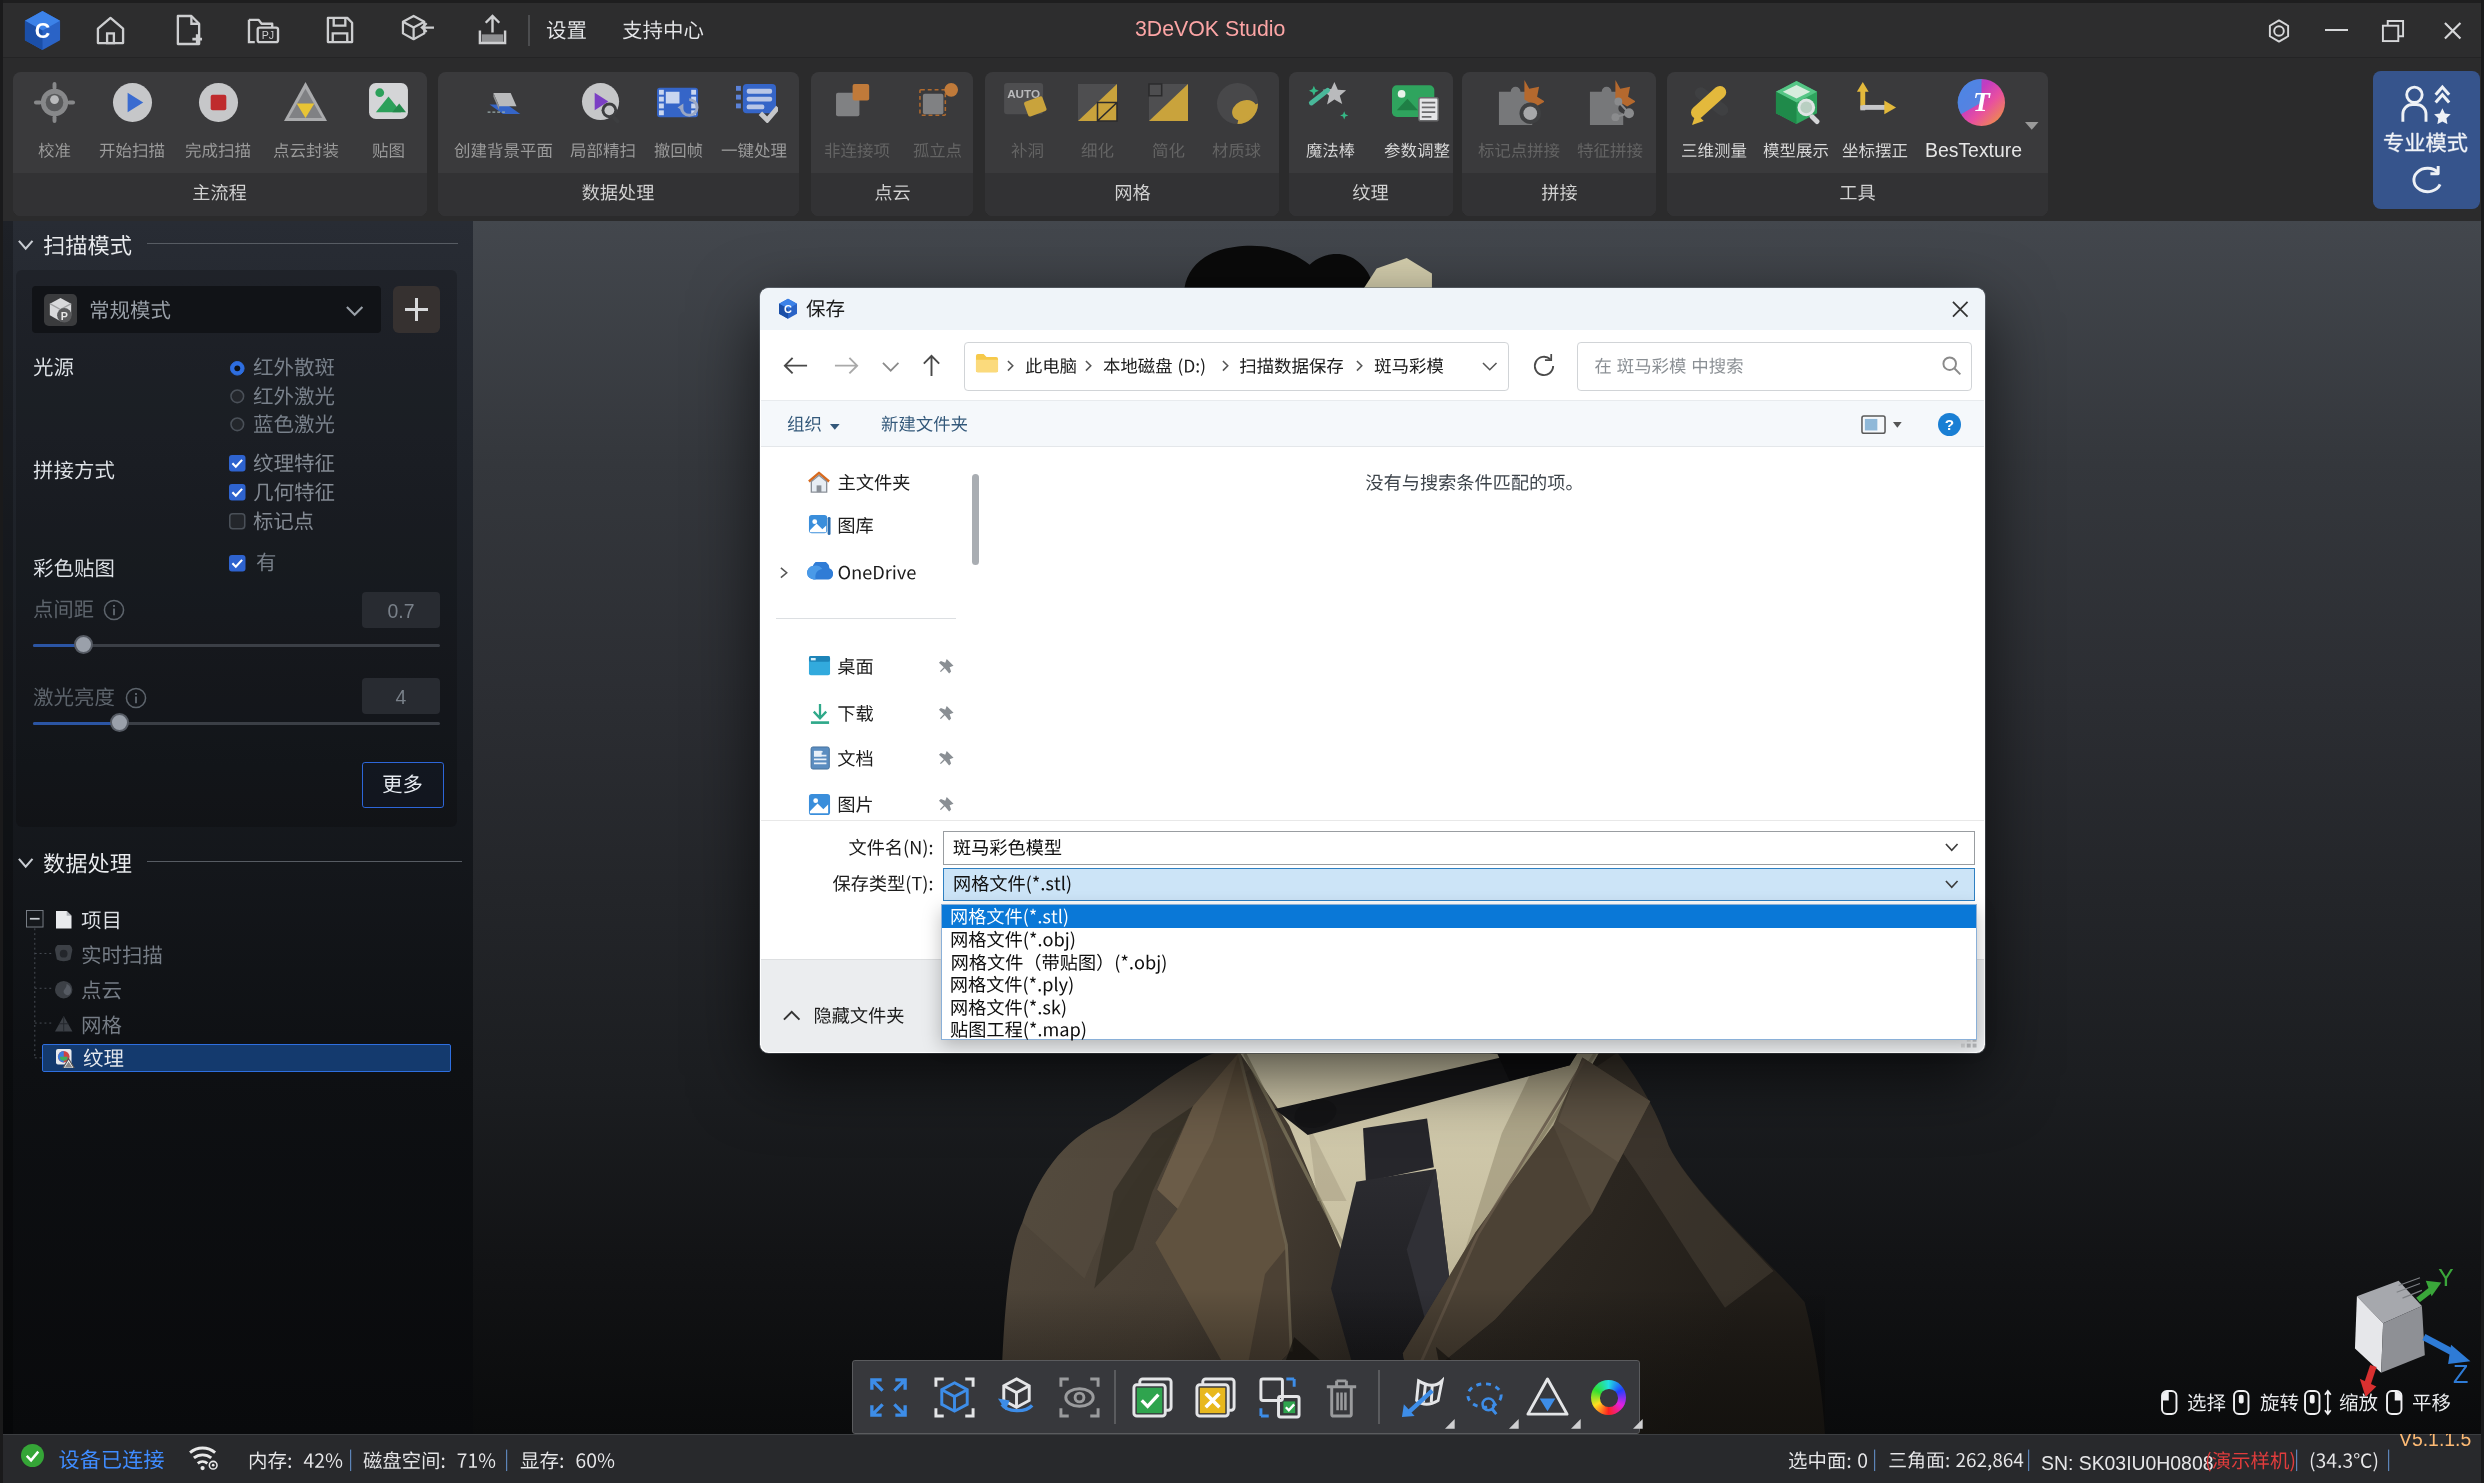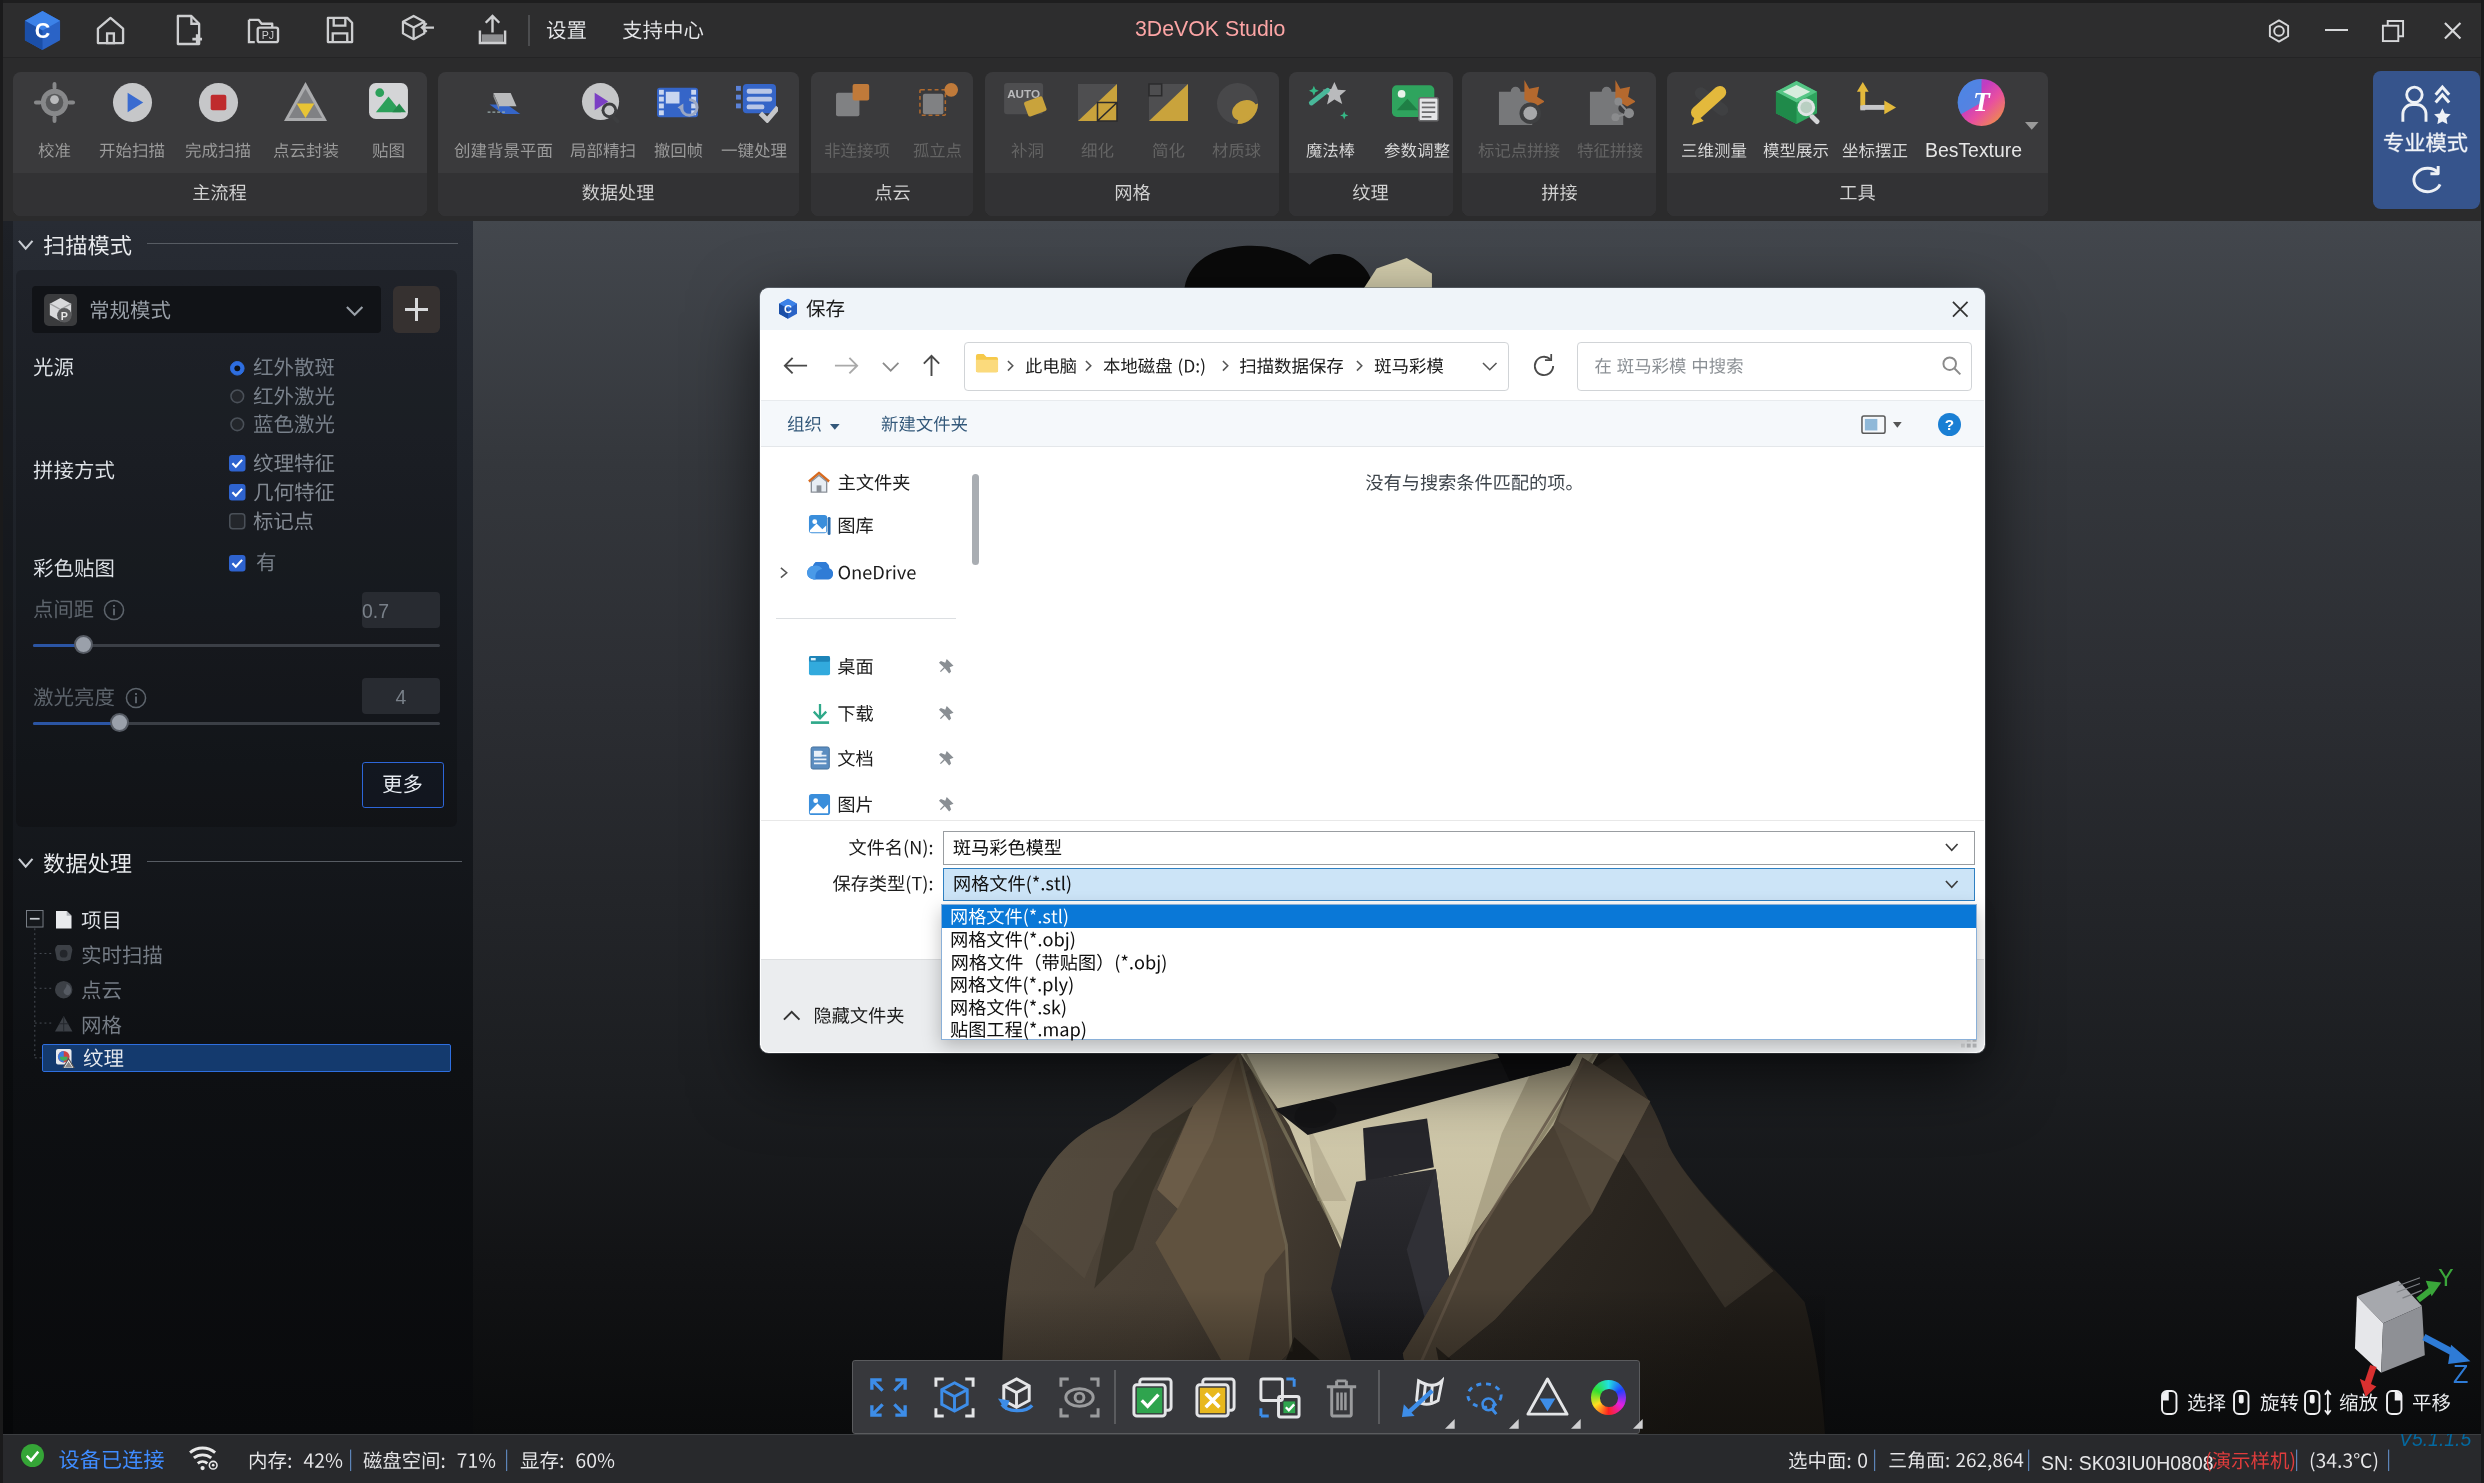--- a/index.html
+++ b/index.html
@@ -735,21 +735,21 @@
 <svg style="position:absolute;left:33px;top:595px;overflow:visible;" width="61" height="27" viewBox="0 -1060 3000 1320" fill="#5d646c">
     <use href="#u70b9" x="0"></use>
     <use href="#u95f4" x="1000"></use>
     <use href="#u8ddd" x="2000"></use>
   </svg>
 <svg class="abs" style="left:103px;top:599px" width="22" height="22" viewBox="0 0 23 23" fill="none" stroke="#5d646c" stroke-width="1.6">
     <circle cx="11.5" cy="11.5" r="10"></circle>
     <path d="M11.5 10 L11.5 17 M11.5 6.2 L11.5 8.4" stroke-width="2"></path>
   </svg>
 <div style="position:absolute;left:362px;top:592px;width:78px;height:36px;background:#282b31;border-radius:3.9px;"></div>
-<div class="abs" style="left:362px;top:600px;width:78px;font-size:19.4px;color:#798089;">0.7</div>
+<div class="abs" style="left:362px;top:600px;width:78px;text-align:center;font-size:19.4px;color:#798089;">0.7</div>
 <div style="position:absolute;left:33px;top:644px;width:407px;height:2.9px;background:#3b3f46;border-radius:1.9px;"></div>
 <div style="position:absolute;left:33px;top:644px;width:51px;height:2.9px;background:#2b55a4;border-radius:1.9px;"></div>
 <div style="position:absolute;left:74px;top:635px;width:19.4px;height:19.4px;background:#9aa0aa;border-radius:50%;border:2.9px solid #565b64;"></div>
 <svg style="position:absolute;left:33px;top:683px;overflow:visible;" width="82" height="27" viewBox="0 -1060 4000 1320" fill="#5d646c">
     <use href="#u6fc0" x="0"></use>
     <use href="#u5149" x="1000"></use>
     <use href="#u4eae" x="2000"></use>
     <use href="#u5ea6" x="3000"></use>
   </svg>
 <svg class="abs" style="left:125px;top:687px" width="22" height="22" viewBox="0 0 23 23" fill="none" stroke="#5d646c" stroke-width="1.6">
@@ -926,21 +926,21 @@
     <use href="#u33" x="338"></use>
     <use href="#u34" x="893"></use>
     <use href="#u2e" x="1448"></use>
     <use href="#u33" x="1726"></use>
     <use href="#u2103" x="2281"></use>
     <use href="#u29" x="3281"></use>
   </svg>
 <svg style="position:absolute;left:2386px;top:1445px;overflow:visible;" width="5.2" height="26" viewBox="0 -1060 270 1320" fill="#5c84b8">
     <use href="#u7c" x="0"></use>
   </svg>
-<div class="abs" style="left:2399px;top:1428px;font-size:19.4px;color:#0369a1;font-style:italic;">V5.1.1.5</div>
+<div class="abs" style="left:2399px;top:1428px;font-size:19.4px;color:#fdba74;">V5.1.1.5</div>
 <div style="position:absolute;left:473px;top:221px;width:2012px;height:1213px;background:linear-gradient(180deg,#43474d 0%,#34373c 20%,#2b2d32 40%,#232529 56%,#1b1d20 72%,#121315 86%,#0a0b0c 100%);"></div>
 <svg class="abs" style="left:473px;top:221px" width="2012" height="1213" viewBox="0 0 2073 1250">
 <defs>
 <linearGradient id="jkt" x1="0" y1="0" x2="1" y2="0.22">
  <stop offset="0" stop-color="#51483c"></stop>
         <stop offset="0.35" stop-color="#483f34"></stop>
         <stop offset="0.58" stop-color="#332d26"></stop>
         <stop offset="1" stop-color="#221e19"></stop>
       </linearGradient>
 <linearGradient id="jktfade" x1="0" y1="0" x2="0" y2="1">

